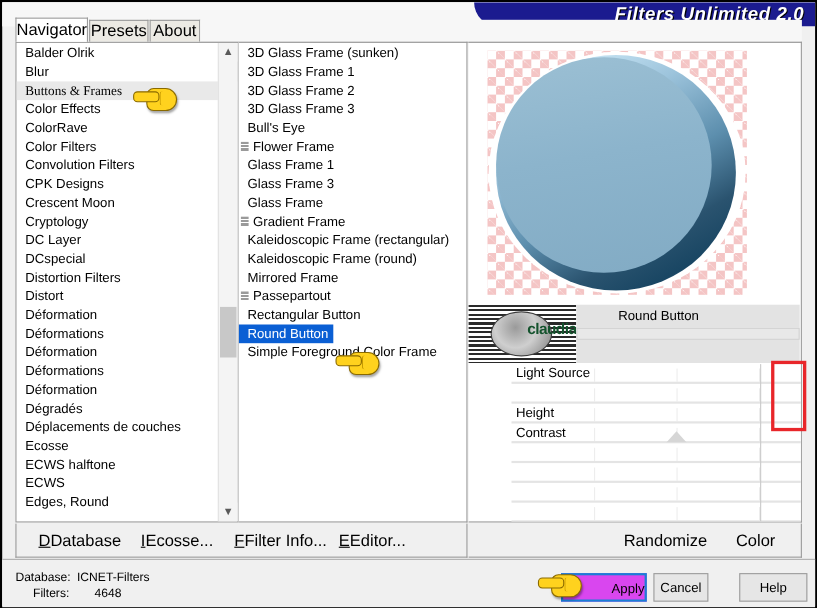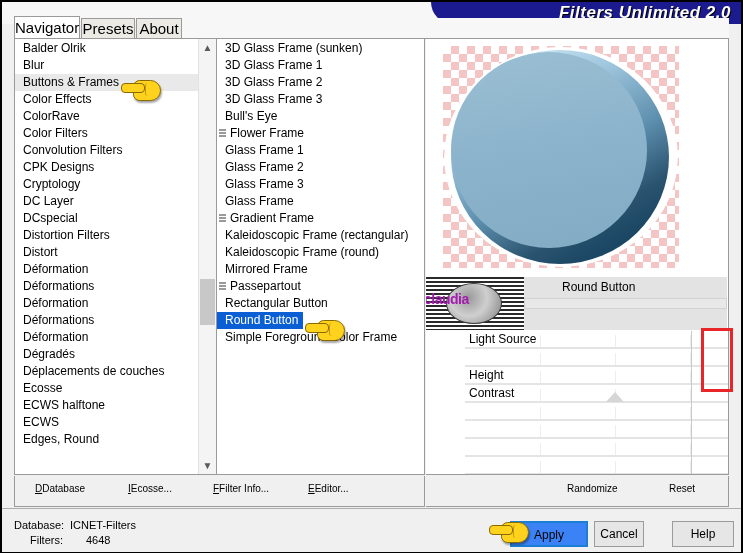--- a/index.html
+++ b/index.html
@@ -95,21 +95,21 @@
   
   .list{position:absolute;left:0;top:1px;width:100%;}
   .li{
     height:17px;line-height:17px;
     font-size:12px;
     padding-left:8px;
     white-space:nowrap;
     color:#000;
     box-sizing:border-box;
   }
-  .li.sel-grey{background:#e9e9e9;}
+  .li.sel-grey{background:#e9e9e9;font-family:Liberation Serif, serif;}
   .li.sel-blue{background:#0a5fd4;color:#fff;display:inline-block;padding-right:5px;}
   .li-wrap{height:17px;}
   .li .grip{
     display:inline-block;width:7px;height:9px;margin-right:4px;
     vertical-align:-1px;
     background:
       linear-gradient(#9a9a9a 0 2px, transparent 2px 3px,
                       #9a9a9a 3px 5px, transparent 5px 6px,
                       #9a9a9a 6px 8px, transparent 8px 9px);
   }
@@ -179,24 +179,24 @@
   }
   .claudia .globe{
     position:absolute;left:22px;top:6px;width:56px;height:41px;
     border-radius:50%;
     background:radial-gradient(circle at 40% 35%, #9a9a9a 0%, #cfcfcf 45%, #7d7d7d 100%);
     border:1px solid #3b3b3b;
     box-sizing:border-box;
   }
   .claudia .word{
     position:absolute;left:0;top:14px;width:100px;
-    text-align:left;
+    text-align:right;
     font-size:14px;font-weight:bold;
     font-family:"Liberation Sans", sans-serif;
-    color:#a21caf;
+    color:#14532d;
     letter-spacing:-0.5px;
   }
 
   
   .filter-title{
     position:absolute;left:98px;top:238px;width:203px;height:21px;
     background:#e3e3e3;
     font-size:12px;
     line-height:21px;
     padding-left:38px;
@@ -271,21 +271,21 @@
   }
   .linkrow2{
     position:absolute;left:424px;top:474px;width:303px;height:31px;
     background:#f0f0f0;
     border:1px solid #9a9a9a;
     border-top:none;border-left:none;
     box-sizing:border-box;
   }
   .lnk{
     position:absolute;top:7px;
-    font-size:10px;color:#000;
+    font-size:15px;color:#000;
     white-space:nowrap;
   }
   .lnk u{text-decoration:underline;}
 
   
   .statusbar{
     position:absolute;left:0;top:506px;width:739px;height:43px;
     background:#f0f0f0;
     border-top:1px solid #adadad;
   }
@@ -298,21 +298,22 @@
     background:#e6e6e6;
     border:1px solid #9b9b9b;
     box-sizing:border-box;
     font-size:12px;
     line-height:24px;
     text-align:center;
     color:#000;
   }
   .dlg-btn.focus{
     border:2px solid #1a7fd4;
-    background:#3b82f6;
+    background:#d946ef;
+    text-align:right;
   }
   .btn-apply{left:508px;width:78px;}
   .btn-cancel{left:592px;width:50px;}
   .btn-help{left:670px;width:62px;}
 
   
   .hand{position:absolute;width:40px;height:26px;z-index:40;pointer-events:none;}
   .hand .palm{
     position:absolute;right:0;top:4px;width:26px;height:19px;
     background:#ffd21e;
@@ -355,20 +356,21 @@
   <div class="panel-left">
     <div class="list" id="cat-list">
         <div class="li">Balder Olrik</div>
         <div class="li">Blur</div>
         <div class="li sel-grey">Buttons &amp; Frames</div>
         <div class="li">Color Effects</div>
         <div class="li">ColorRave</div>
         <div class="li">Color Filters</div>
         <div class="li">Convolution Filters</div>
         <div class="li">CPK Designs</div>
+        <div class="li">Crescent Moon</div>
         <div class="li">Cryptology</div>
         <div class="li">DC Layer</div>
         <div class="li">DCspecial</div>
         <div class="li">Distortion Filters</div>
         <div class="li">Distort</div>
         <div class="li">Déformation</div>
         <div class="li">Déformations</div>
         <div class="li">Déformation</div>
         <div class="li">Déformations</div>
         <div class="li">Déformation</div>
@@ -403,23 +405,20 @@
         <div class="li-wrap">
           <div class="li">Bull's Eye</div>
         </div>
         <div class="li-wrap">
           <div class="li" style="padding-left: 2px;"><span class="grip"></span>Flower Frame</div>
         </div>
         <div class="li-wrap">
           <div class="li">Glass Frame 1</div>
         </div>
         <div class="li-wrap">
-          <div class="li">Glass Frame 2</div>
-        </div>
-        <div class="li-wrap">
           <div class="li">Glass Frame 3</div>
         </div>
         <div class="li-wrap">
           <div class="li">Glass Frame</div>
         </div>
         <div class="li-wrap">
           <div class="li" style="padding-left: 2px;"><span class="grip"></span>Gradient Frame</div>
         </div>
         <div class="li-wrap">
           <div class="li">Kaleidoscopic Frame (rectangular)</div>
@@ -541,21 +540,21 @@
   <div class="redbox"></div>
 
   <div class="linkrow">
     <div class="lnk" style="left:20px;"><u>D</u><span>Database</span></div>
     <div class="lnk" style="left:113px;"><u>I</u><span>Ecosse...</span></div>
     <div class="lnk" style="left:198px;"><u>F</u><span>Filter Info...</span></div>
     <div class="lnk" style="left:293px;"><u>E</u><span>Editor...</span></div>
   </div>
   <div class="linkrow2">
     <div class="lnk" style="left:141px;">Randomize</div>
-    <div class="lnk" style="left:243px;">Reset</div>
+    <div class="lnk" style="left:243px;">Color</div>
   </div>
 
   <div class="statusbar">
     <div class="st-line" style="top:10px;">
       <span class="st-k">Database:</span><span>ICNET-Filters</span>
     </div>
     <div class="st-line" style="top:25px;padding-left:16px;">
       <span class="st-k">Filters:</span><span>4648</span>
     </div>
 

